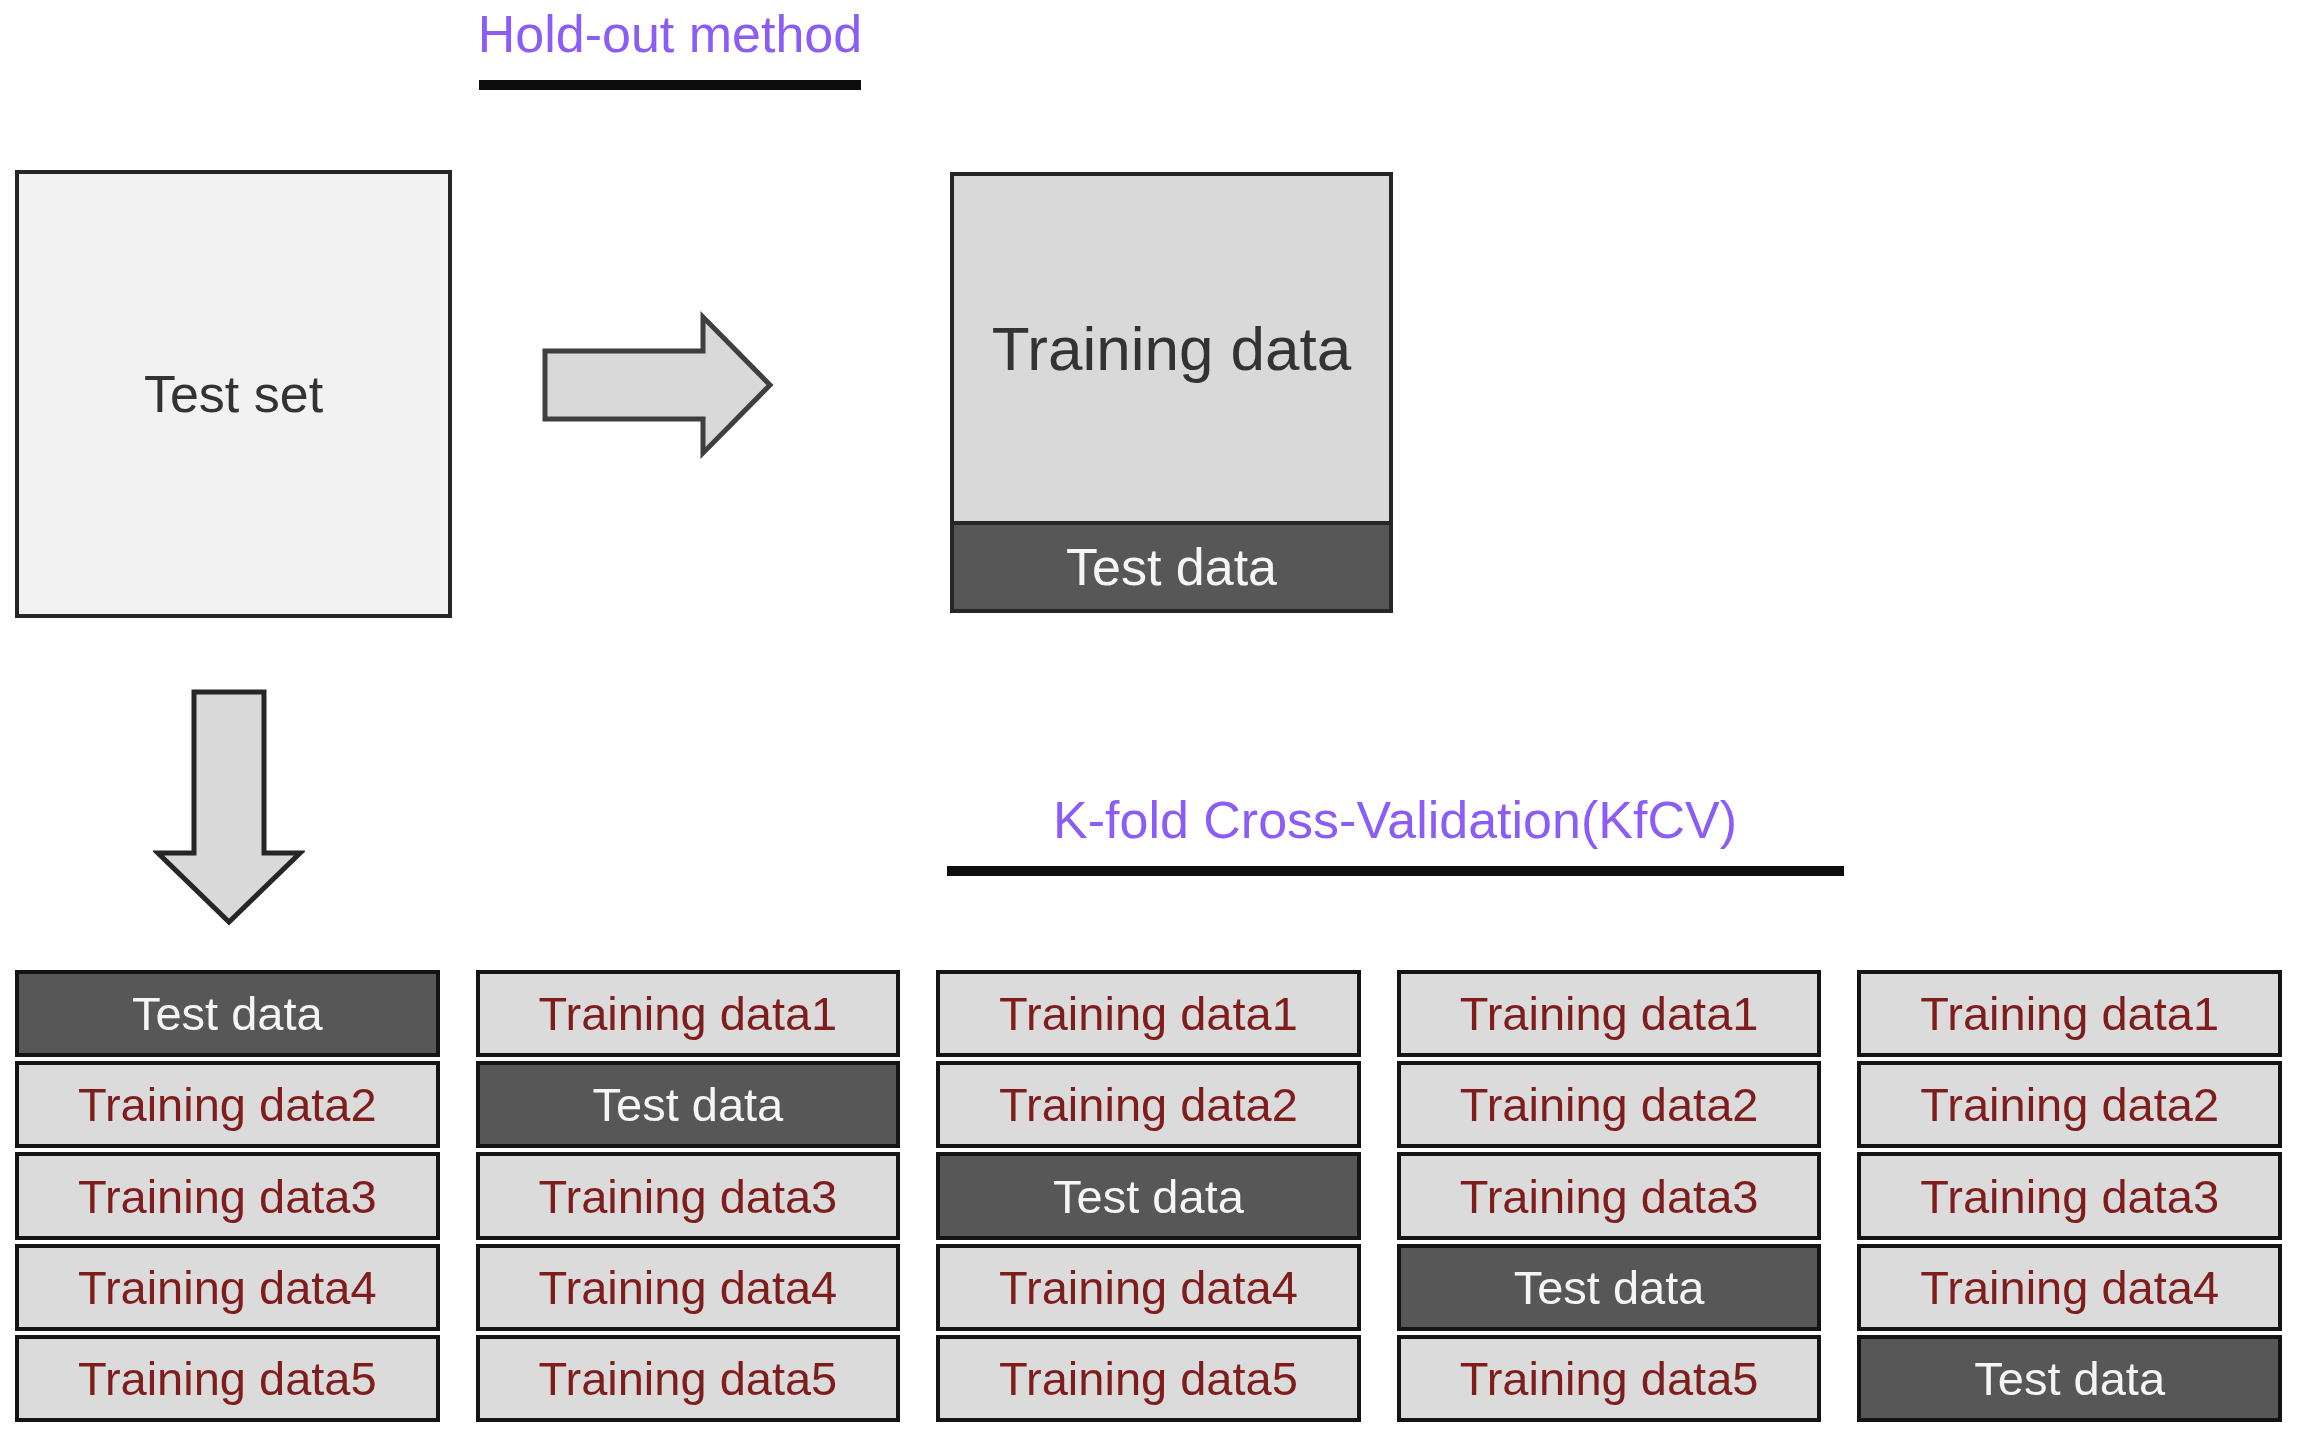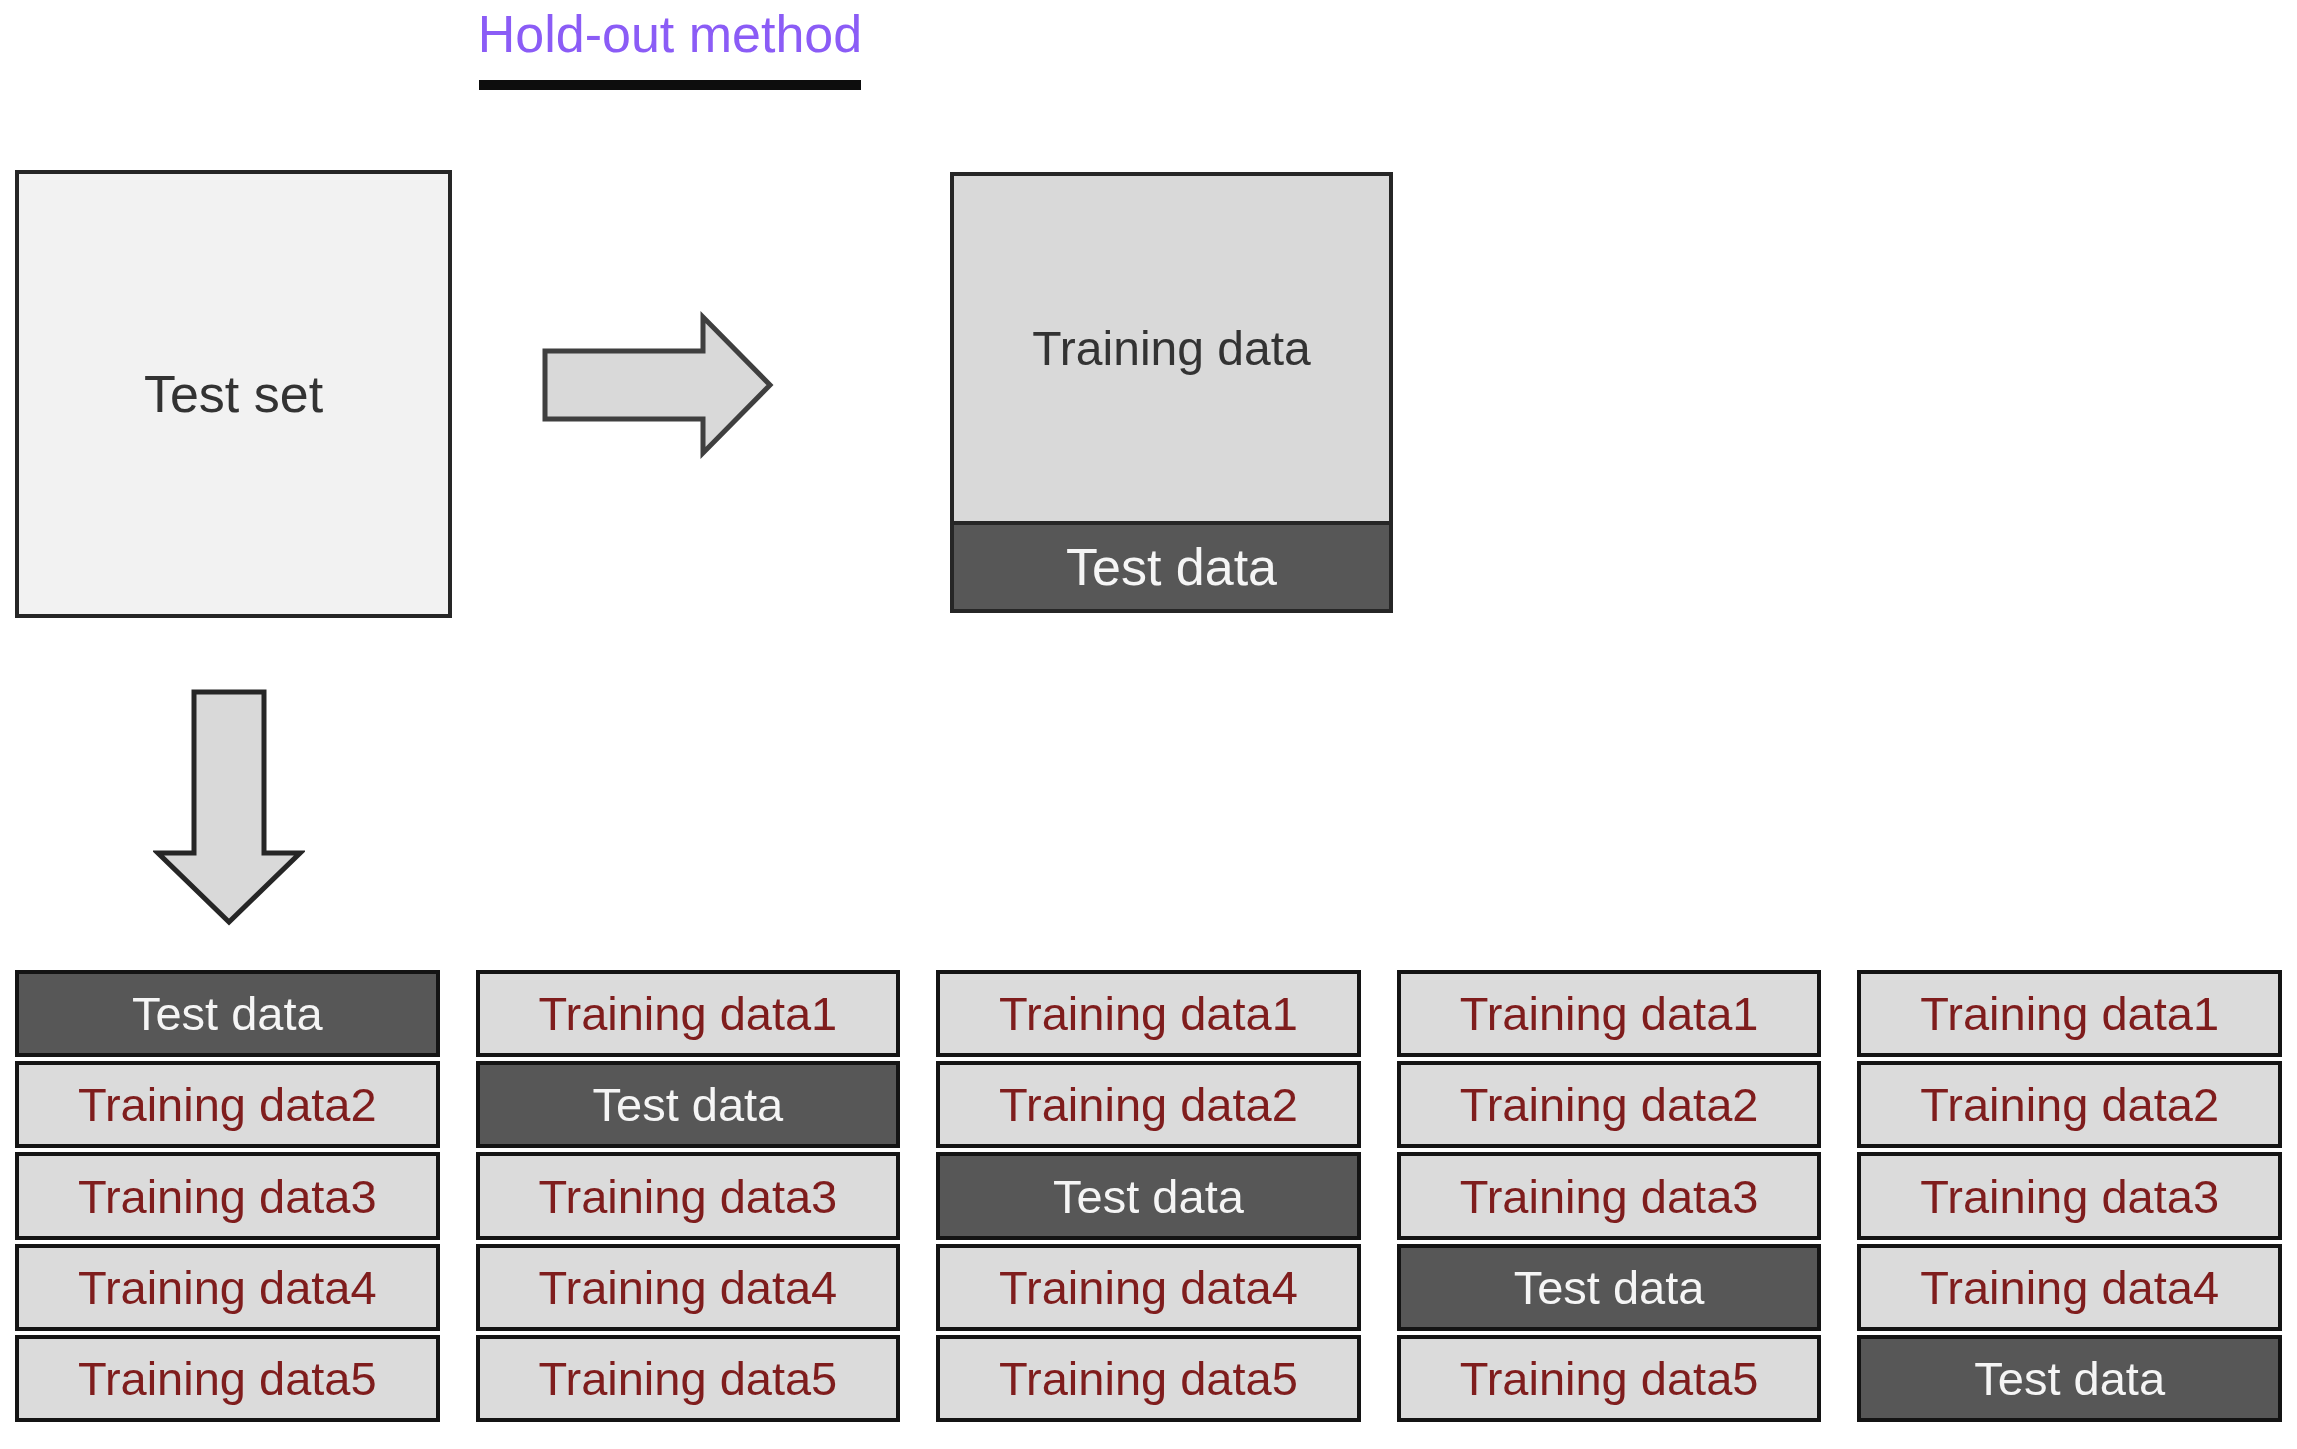--- a/index.html
+++ b/index.html
@@ -35,21 +35,21 @@
     font-size:52px;
   }
   .holdout-box{
     left:950px;top:172px;width:443px;height:441px;
     background:var(--arrow-fill,#d9d9d9);
     flex-direction:column;align-items:stretch;justify-content:flex-start;
     padding:0;
   }
   .holdout-train{
     flex:1;display:flex;align-items:center;justify-content:center;
-    font-size:48px;
+    font-size:62px;
   }
   .holdout-test{
     height:84px;display:flex;align-items:center;justify-content:center;
     background:var(--dark-gray,#575757);
     color:var(--text-light,#f5f5f5);
     font-size:52px;
     border-top:4px solid var(--border-dark,#262626);
   }
   .arrow-svg{position:absolute;}
   .kfcv-grid{
@@ -98,20 +98,24 @@
     </div>
     <div class="holdout-test">
       <span>Test data</span>
     </div>
   </div>
 
   <svg class="arrow-svg" style="left:153px;top:688px;" width="152" height="240" viewBox="0 0 152 240">
     <polygon points="41,4 111,4 111,165 147,165 76,234 5,165 41,165" fill="#d9d9d9" stroke="#262626" stroke-width="5" stroke-linejoin="miter"></polygon>
   </svg>
 
+  <div class="section-title" style="left:945px;top:790px;width:900px;">
+    <span>K-fold Cross-Validation(KfCV)</span>
+    <div class="underline" style="width:897px;"></div>
+  </div>
 
   <div class="kfcv-grid">
       <div class="fold-col">
         <div class="cell dark">Test data</div>
         <div class="cell">Training data2</div>
         <div class="cell">Training data3</div>
         <div class="cell">Training data4</div>
         <div class="cell">Training data5</div>
       </div>
       <div class="fold-col">

